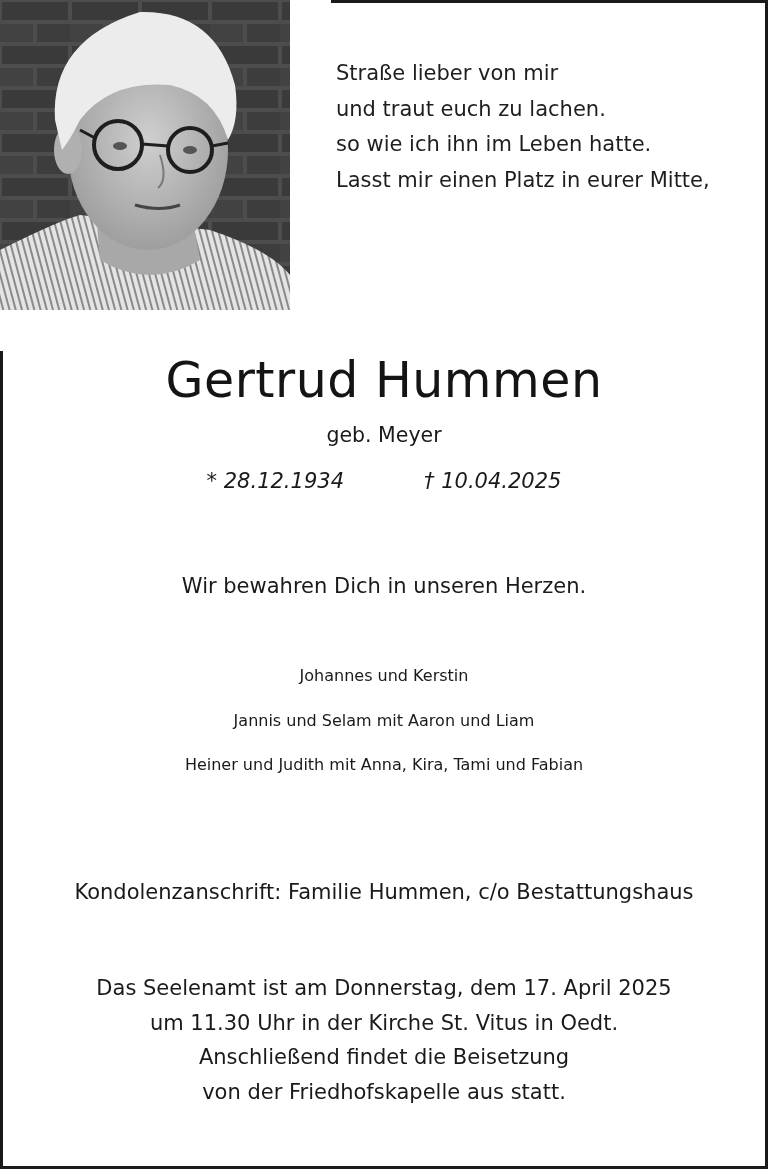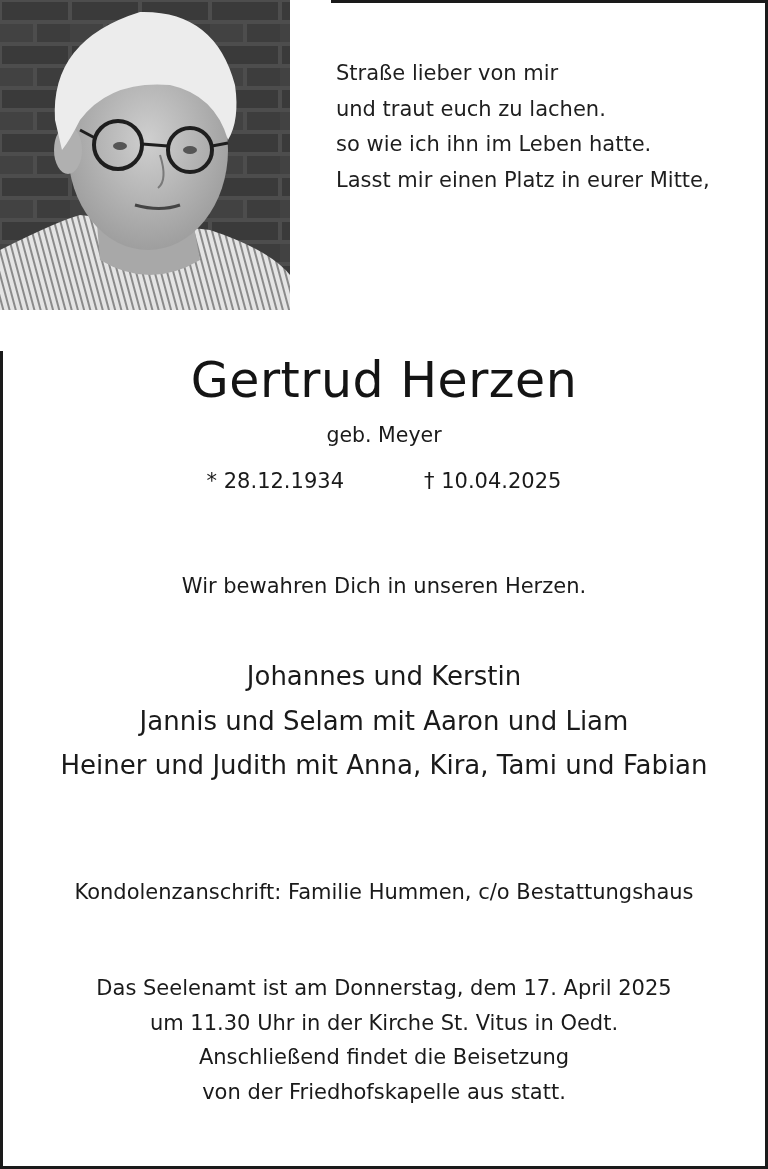--- a/index.html
+++ b/index.html
@@ -19,26 +19,26 @@
     
     .poem { position: absolute; left: 336px; top: 56px; width: 420px;
             font-size: 21px; line-height: 35.5px; color: #1e1e1e; }
     .poem div { white-space: nowrap; }
 
     
     .center { position: absolute; left: 0; width: 768px; text-align: center; white-space: nowrap; }
     .name { top: 346px; font-size: 49px; line-height: 70px; letter-spacing: 0.5px; color: #141414; }
     .maiden { top: 420px; font-size: 20.5px; line-height: 30px; }
     .dates { top: 465px; font-size: 21px; line-height: 32px; }
-    .dates span { display: inline-block; }
+    .dates span { display: inline-block; font-style: italic; }
     .dates .birth { margin-right: 80px; }
 
     .motto { top: 570px; font-size: 21px; line-height: 32px; }
 
-    .mourners { top: 654px; font-size: 26px; }
+    .mourners { top: 654px; font-size: 16px; }
     .mourners div { line-height: 44.5px; }
 
     .address { top: 874px; font-size: 21px; }
     .address div { line-height: 36px; }
 
     .service { top: 971px; font-size: 21px; }
     .service div { line-height: 34.5px; }
   </style>
 </head>
 <body>
@@ -93,21 +93,21 @@
   </svg>
 </div>
 
 <div class="poem">
   <div>Straße lieber von mir</div>
   <div>und traut euch zu lachen.</div>
   <div>so wie ich ihn im Leben hatte.</div>
   <div>Lasst mir einen Platz in eurer Mitte,</div>
 </div>
 
-<div class="center name">Gertrud Herzen</div>
+<div class="center name">Gertrud Hummen</div>
 <div class="center maiden">geb. Meyer</div>
 <div class="center dates">
   <span class="birth">* 28.12.1934</span><span class="death">† 10.04.2025</span>
 </div>
 
 <div class="center motto">Wir bewahren Dich in unseren Herzen.</div>
 
 <div class="center mourners">
   <div>Johannes und Kerstin</div>
   <div>Jannis und Selam mit Aaron und Liam</div>

